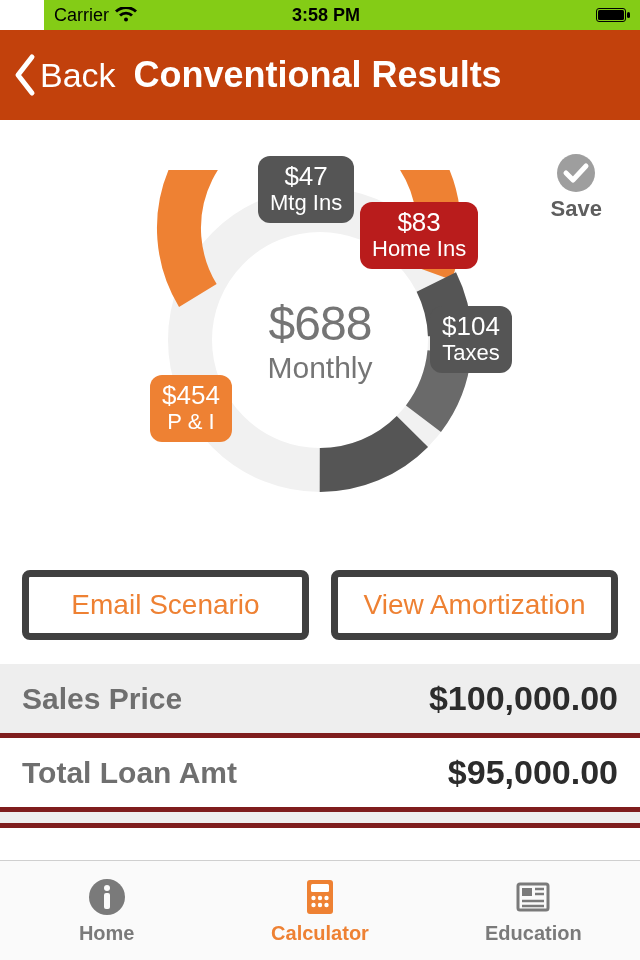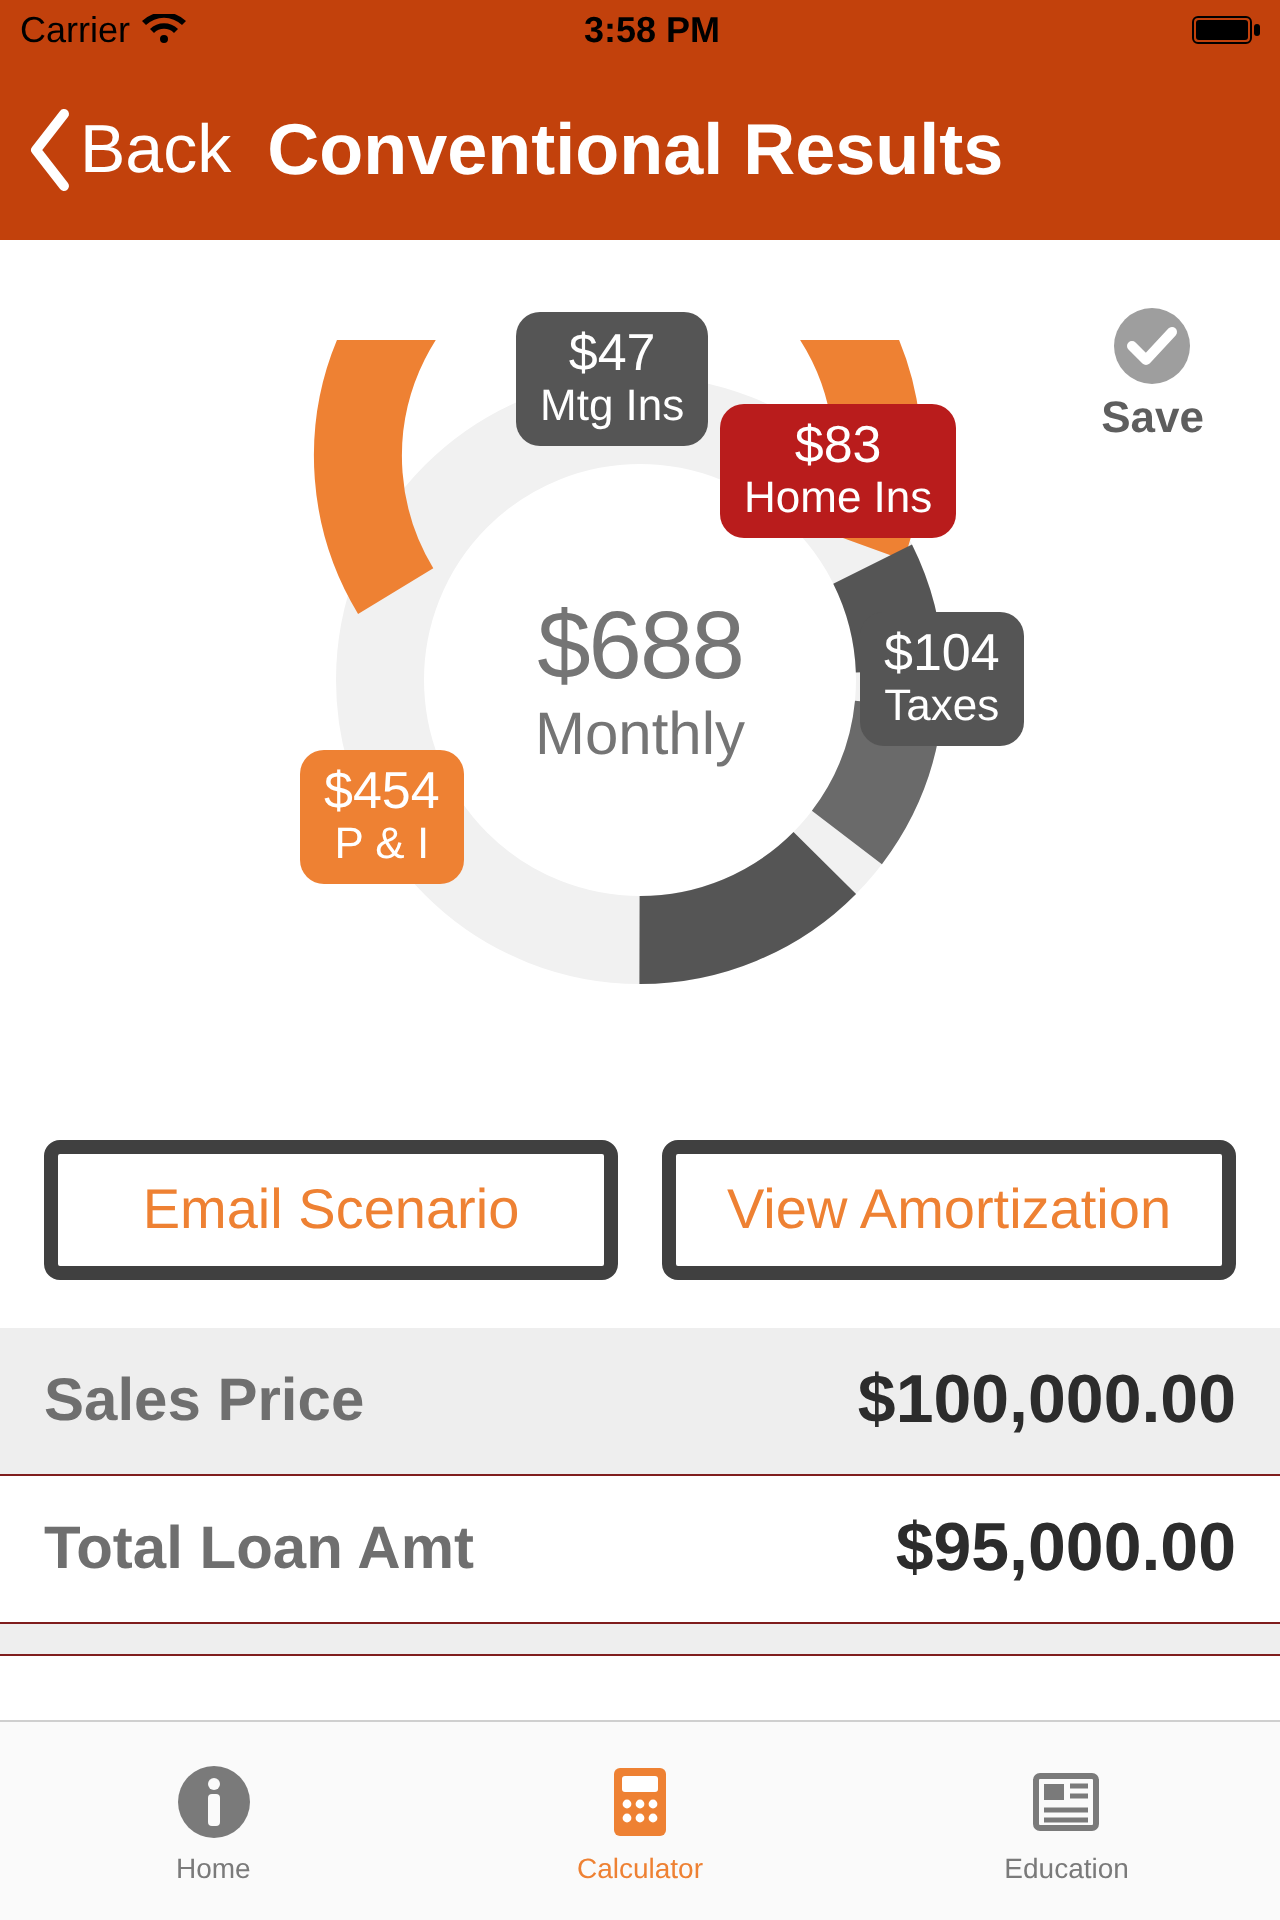--- a/index.html
+++ b/index.html
@@ -1,17 +1,17 @@
 <!DOCTYPE html>
 <html><head>
 <meta charset="utf-8">
 <style>
   * { box-sizing: border-box; margin: 0; padding: 0; }
   html, body { width: 640px; height: 960px; font-family: -apple-system, "Helvetica Neue", Arial, sans-serif; background:#fff; overflow:hidden; }
-  .status-bar { height: 30px; background:#c2410c; display:flex; align-items:center; justify-content:space-between; padding:0 10px; color:#000; font-size:18px; font-weight:500;}
+  .status-bar { height: 30px; background:#84cc16; display:flex; align-items:center; justify-content:space-between; padding:0 10px; color:#000; font-size:18px; font-weight:500;margin-left:44px;}
   .status-left { display:flex; align-items:center; gap:6px; }
   .status-center { position:absolute; left:12px; right:0; text-align:center; font-weight:600; pointer-events:none;}
   .wifi-icon svg { display:block; }
   .battery-icon svg { display:block; }
   .nav-bar { height:90px; background:#c2410c; display:flex; align-items:center; padding-left:12px; }
   .back-btn { display:flex; align-items:center; color:#fff; font-size:34px; font-weight:400; gap:2px;}
   .back-chevron { width:26px; height:44px; }
   .nav-title { color:#fff; font-size:36px; font-weight:600; margin-left:18px; }
   .content { position:relative; width:100%; }
   .save-btn { position:absolute; top:22px; right:38px; text-align:center; color:#5e5e5e;}
@@ -22,26 +22,26 @@
   .center-text { position:absolute; left:150px; top:40px; width:340px; height:340px; display:flex; flex-direction:column; align-items:center; justify-content:center; color:#757575; }
   .center-amount { font-size:48px; font-weight:400; letter-spacing:-1px;}
   .center-period { font-size:30px; font-weight:400; }
   .bubble { position:absolute; background:#555555; color:#fff; border-radius:12px; padding:6px 12px 8px 12px; text-align:center; line-height:1.1; box-shadow:0 0 0 rgba(0,0,0,0);}
   .bubble.orange { background:#ee8133; }
   .bubble .amt { font-size:26px; font-weight:400; display:block;}
   .bubble .lbl { font-size:22px; font-weight:400; display:block;}
   .actions { display:flex; gap:22px; padding:20px 22px 24px 22px; }
   .action-btn { flex:1; border:7px solid #404040; border-radius:8px; background:#fff; color:#ee8133; font-size:28px; font-weight:400; height:70px; display:flex; align-items:center; justify-content:center;}
   .table { width:100%; }
-  .row { display:flex; align-items:center; justify-content:space-between; height:74px; padding:0 22px; border-bottom:1px solid #7f1d1d;}
+  .row { display:flex; align-items:center; justify-content:space-between; height:74px; padding:0 22px; border-bottom:5px solid #7f1d1d;}
   .row.grey { background:#eeeeee; }
   .row .label { font-size:30px; font-weight:700; color:#6f6f6f; }
   .row .value { font-size:34px; font-weight:700; color:#2c2c2c; }
   .tabbar { position:absolute; bottom:0; left:0; right:0; height:100px; border-top:1px solid #cfcfcf; background:#fafafa; display:flex; }
-  .tab { flex:1; display:flex; flex-direction:column; align-items:center; justify-content:center; gap:4px; color:#7a7a7a; font-size:14px;}
+  .tab { flex:1; display:flex; flex-direction:column; align-items:center; justify-content:center; gap:4px; color:#7a7a7a; font-size:20px;font-weight:bold;}
   .tab.active { color:#ee8133; }
   .tab svg { display:block; }
 </style>
 </head>
 <body>
 
 <div class="status-bar">
   <div class="status-left">
     <span>Carrier</span>
     <span class="wifi-icon">

